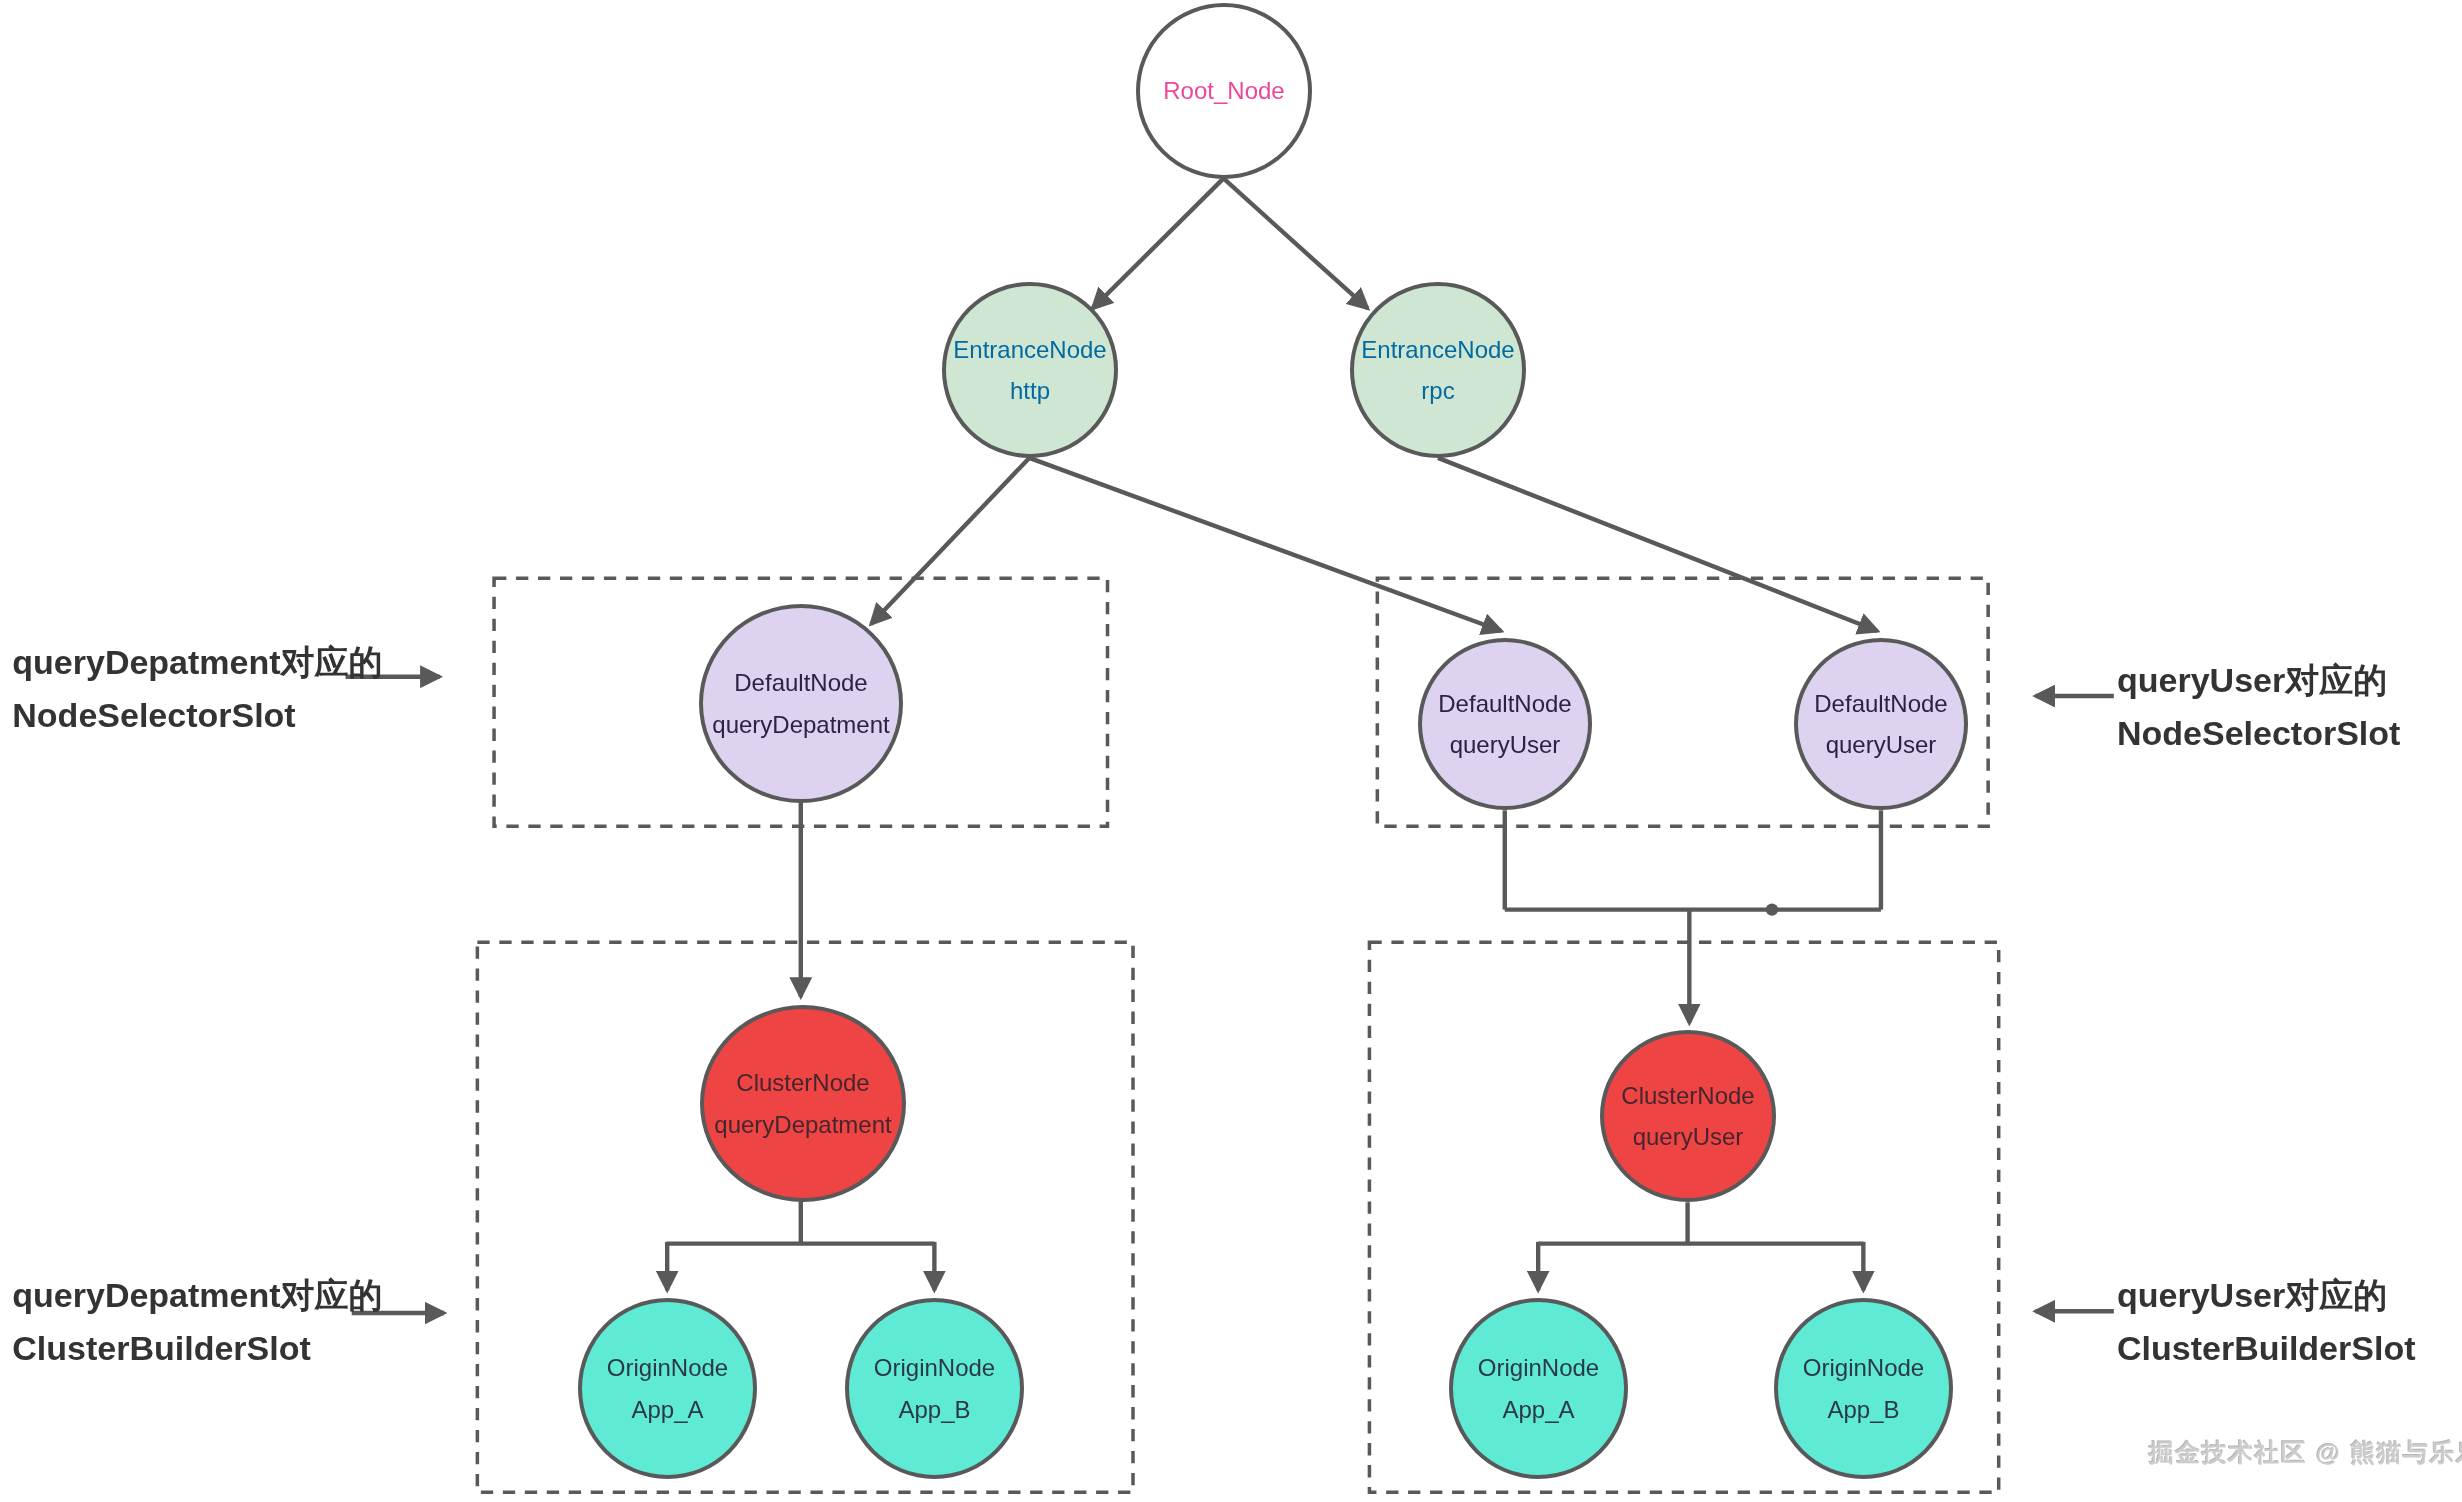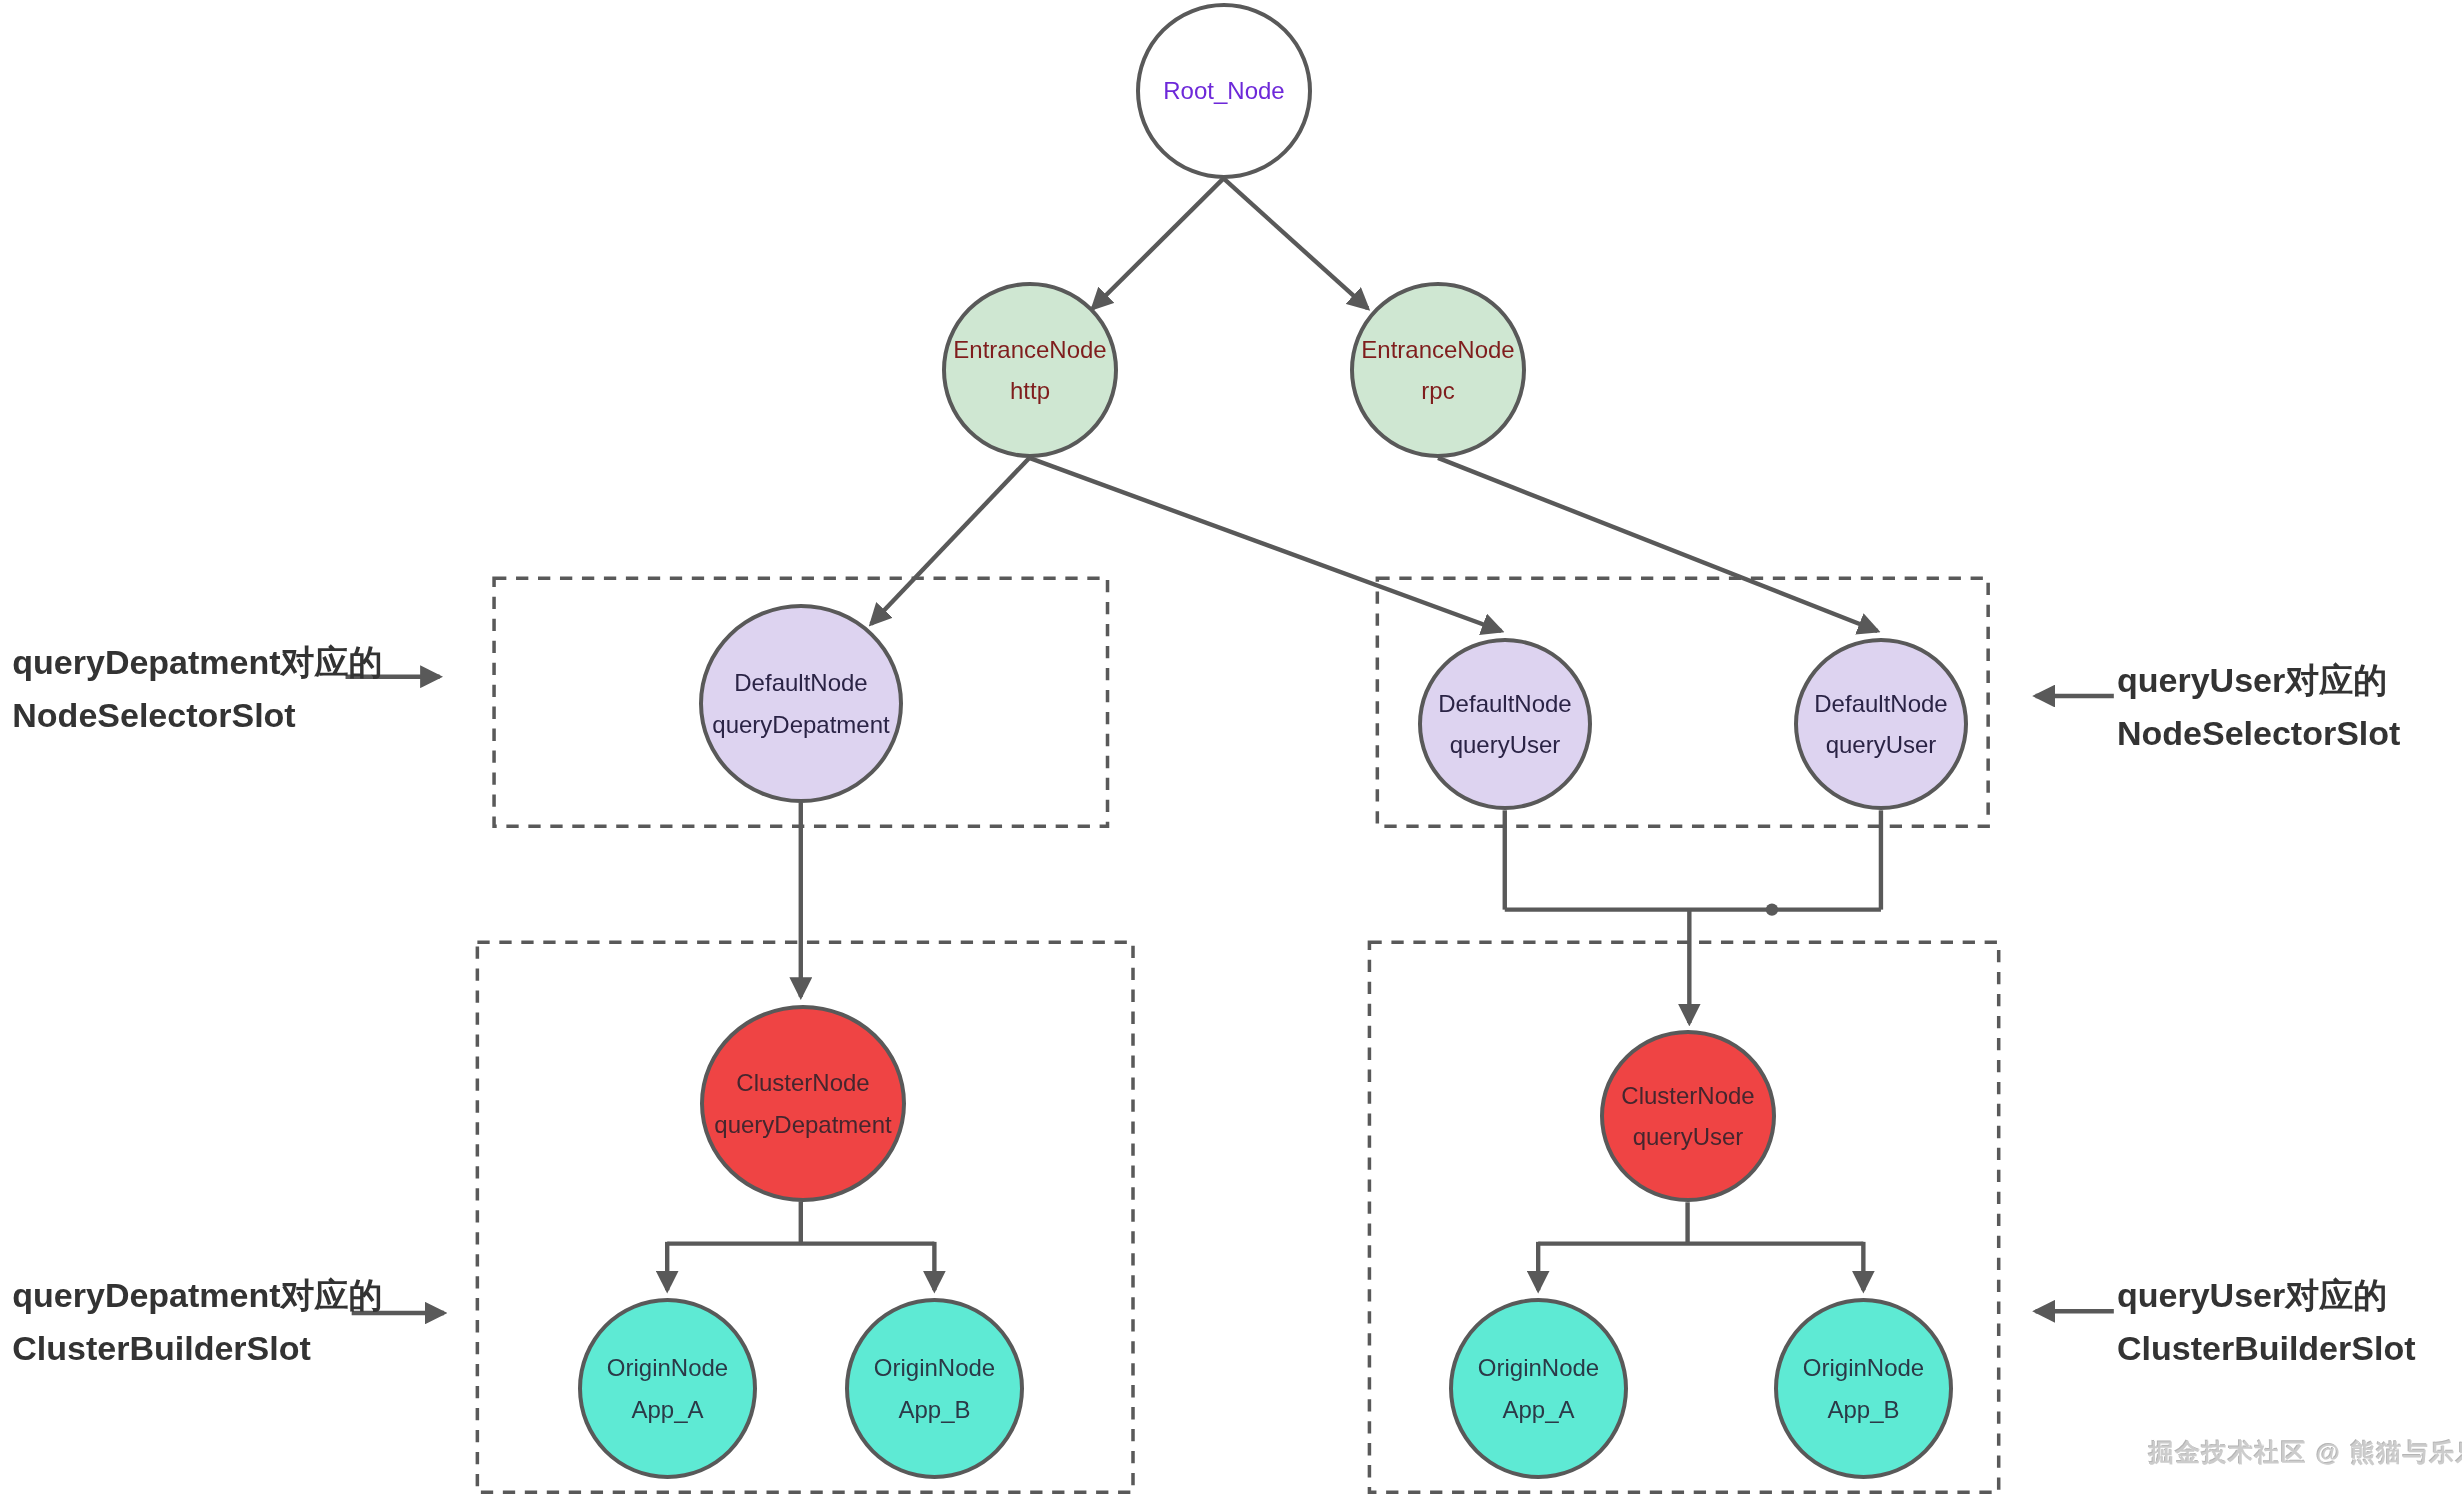--- a/index.html
+++ b/index.html
@@ -25,22 +25,22 @@
     border-radius: 50%;
     display: flex;
     flex-direction: column;
     align-items: center;
     justify-content: center;
     text-align: center;
     font-size: 24px;
     line-height: 1.72;
     white-space: nowrap;
   }
-  .n-white  { background: #ffffff; color: #6d28d9; }
-  .n-green  { background: #cfe7d2; color: #7f1d1d; align-items: center; }
+  .n-white  { background: #ffffff; color: #ec4899; }
+  .n-green  { background: #cfe7d2; color: #0369a1; align-items: center; }
   .n-purple { background: #ddd3f0; color: #2a2345; }
   .n-pink   { background: #ef4444; color: #45262e; }
   .n-blue   { background: #5eead4; color: #2b3947; }
   .side-label {
     position: absolute;
     font-size: 34px;
     font-weight: bold;
     color: #333333;
     line-height: 53px;
     white-space: nowrap;

